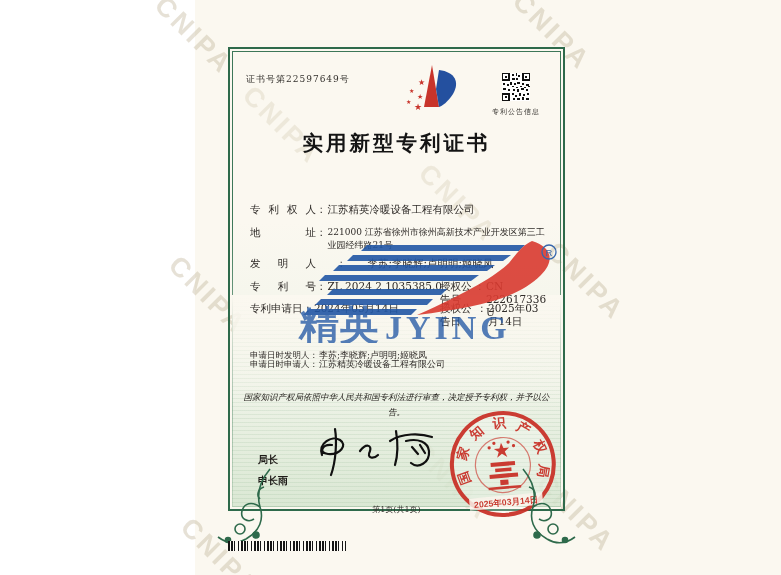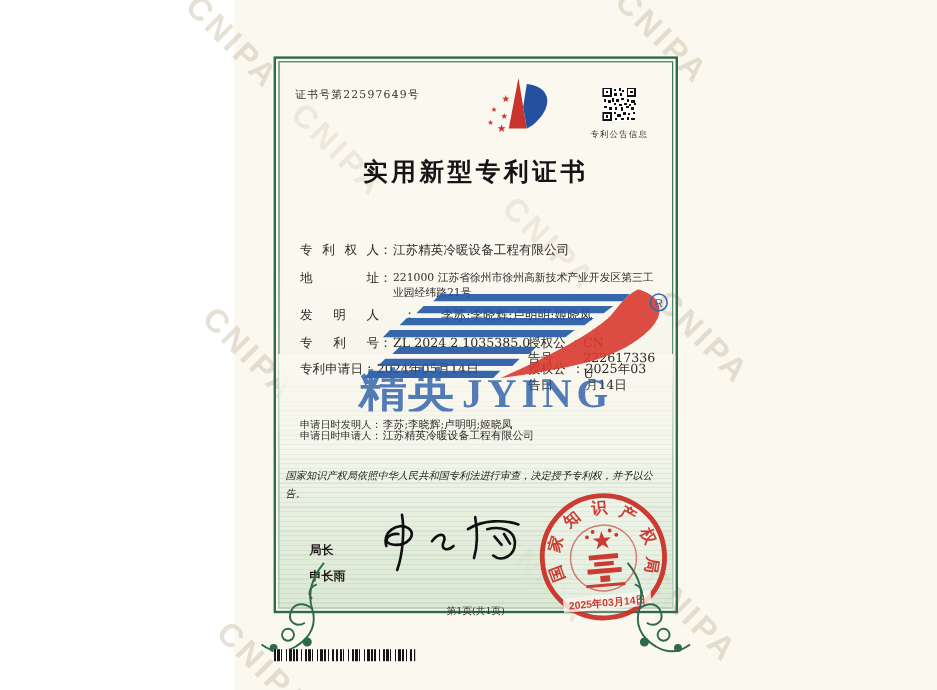--- a/index.html
+++ b/index.html
@@ -30,21 +30,21 @@
          font-weight:bold;letter-spacing:3px;color:#141414;}
   
   .row{position:absolute;left:20px;right:16px;font-size:10.5px;line-height:13px;display:flex;align-items:flex-start;}
   .jlbl{display:inline-block;width:66px;text-align:justify;text-align-last:justify;flex:0 0 66px;}
   .co::before{content:"：";}
   .val{margin-left:1px;}
   .row.small{font-size:8.5px;}
   .row .half{position:absolute;left:190px;top:0;display:flex;}
   .addr .val{width:240px;font-size:9px;line-height:13px;}
   
-  .legal{position:absolute;left:8px;right:8px;top:341px;font-size:8.5px;
+  .legal{position:absolute;left:8px;right:8px;top:341px;text-align:center;font-size:8.5px;
          line-height:15px;font-style:italic;color:#26231f;}
   
   .signoff{position:absolute;left:28px;top:400px;font-size:10px;font-weight:700;line-height:21px;color:#1e1b18;}
   .signature{position:absolute;left:78px;top:376px;}
   
   .seal{position:absolute;left:218px;top:360px;transform:rotate(-5deg);opacity:.93;}
   
   .pagefoot{position:absolute;left:0;top:455px;width:100%;text-align:center;font-size:8px;color:#33302c;}
   
   .flourish{position:absolute;pointer-events:none;}

